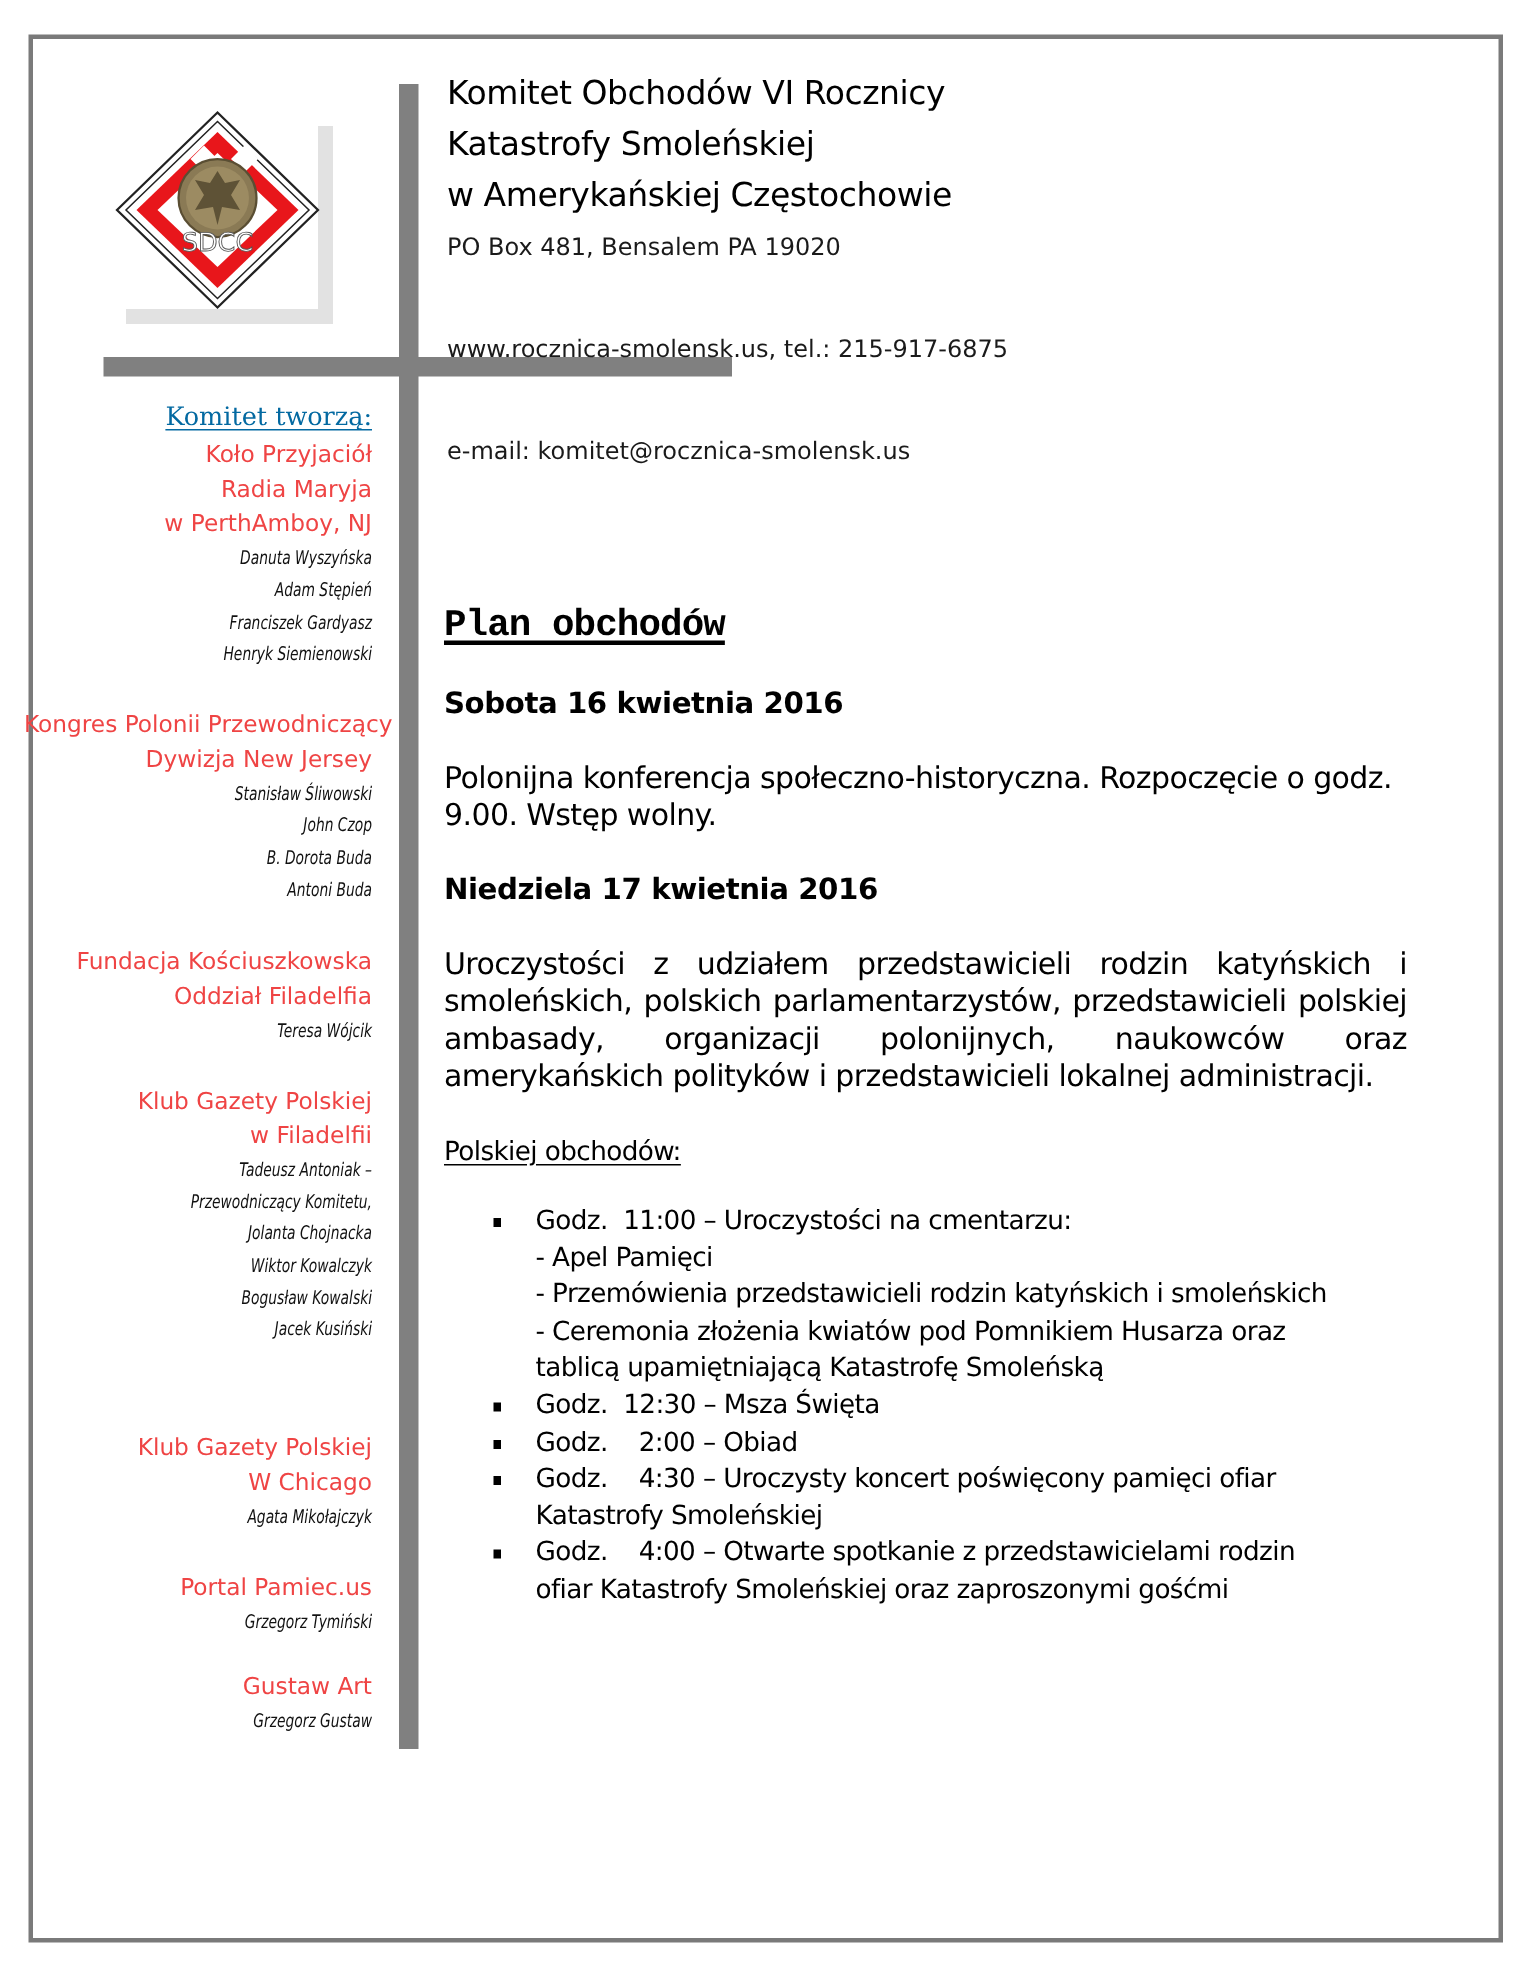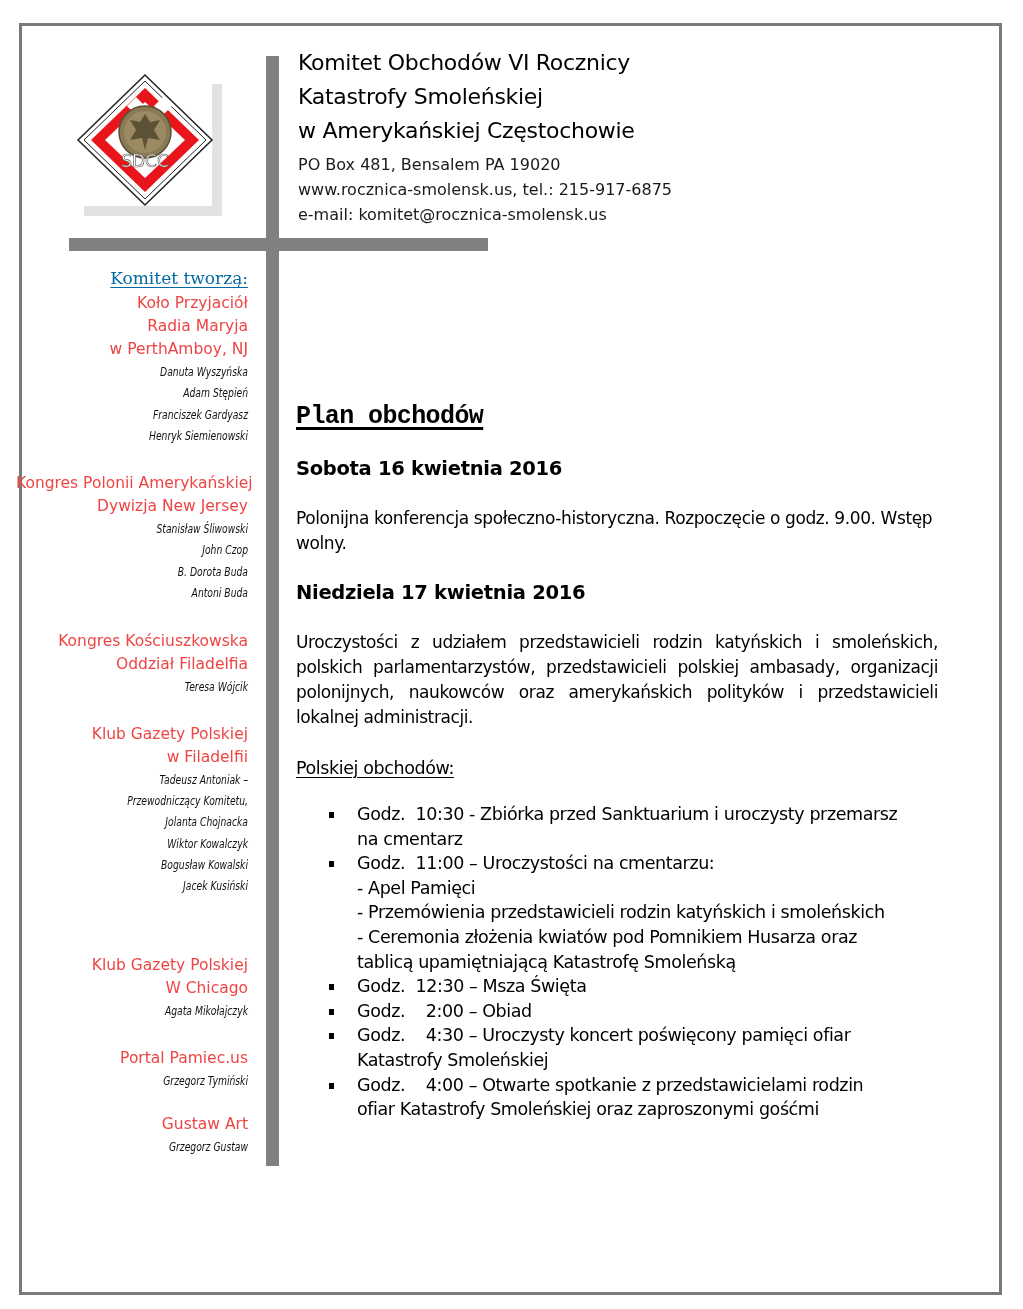--- a/index.html
+++ b/index.html
@@ -16,40 +16,40 @@
     
     .logo-wrap { position: absolute; left: 72px; top: 72px; width: 150px; height: 140px; }
     .logo-shadow { position: absolute; left: 12px; top: 12px; width: 138px; height: 132px; background: #e2e2e2; }
     .logo-card { position: absolute; left: 0; top: 0; width: 140px; height: 134px; background: #fff; }
     .logo-svg { position: absolute; left: 0; top: 0; }
 
     
     .hdr { position: absolute; left: 298px; top: 46px; width: 640px; }
     .hdr-title { font-family: "DejaVu Sans", sans-serif; font-size: 22px; line-height: 34px;
                  font-weight: normal; letter-spacing: -0.3px; margin: 0; }
-    .hdr-line { font-size: 16px; line-height: 25px; color: #1a1a1a; }
+    .hdr-line { font-size: 16px; line-height: 25px; color: #1a1a1a; margin-top: 43px; }
     .hdr-line.first { margin-top: 4px; }
 
     
     .sidebar { position: absolute; left: 16px; top: 266px; width: 232px; text-align: right; }
     .sb-heading { font-family: "DejaVu Serif", serif; font-size: 17px; line-height: 24px;
                   text-decoration: underline; text-underline-offset: 3px; color: #0369a1; margin-bottom: 2px; }
     .sb-org { font-size: 15.5px; line-height: 23px; color: #ef4444; white-space: nowrap; }
     .sb-person { font-family: "DejaVu Sans Condensed", "DejaVu Sans", sans-serif; font-style: italic;
                  font-size: 12.5px; line-height: 21.3px; color: #111; transform: scaleX(0.82);
                  transform-origin: right center; white-space: nowrap; }
     .sb-group { margin-bottom: 23px; }
 
     
     .main { position: absolute; left: 296px; top: 400px; width: 642px; }
     .plan-title { font-family: Liberation Mono, monospace; font-weight: bold; font-size: 25px;
                   line-height: 34px; text-decoration: underline; text-decoration-thickness: 3px;
                   text-underline-offset: 4px; margin: 0 0 22px 0; letter-spacing: -0.6px; }
     .day-title { font-weight: bold; font-size: 19.5px; line-height: 26px; margin: 0; letter-spacing: -0.3px; }
-    .para { font-size: 17px; line-height: 25px; margin: 0; letter-spacing: -0.4px; }
+    .para { font-size: 20px; line-height: 25px; margin: 0; letter-spacing: -0.4px; }
     .para.justify { text-align: justify; }
     .gap-a { height: 24px; }
     .gap-b { height: 26px; }
     .program-label { font-size: 17.5px; line-height: 25px; text-decoration: underline;
                      text-underline-offset: 3px; letter-spacing: -0.4px; }
 
     .prog-list { list-style: none; margin: 21px 0 0 0; padding: 0; }
     .prog-item { position: relative; padding-left: 61px; font-size: 17.5px; line-height: 24.6px;
                  letter-spacing: -0.4px; white-space: pre-wrap; }
     .prog-bullet { position: absolute; left: 33px; top: 10px; width: 5px; height: 6px; background: #000; }
@@ -96,29 +96,29 @@
       <div class="sb-group" style="margin-bottom: 26px;">
         <div class="sb-org">Koło Przyjaciół</div>
         <div class="sb-org">Radia Maryja</div>
         <div class="sb-org">w PerthAmboy, NJ</div>
         <div class="sb-person">Danuta Wyszyńska</div>
         <div class="sb-person">Adam Stępień</div>
         <div class="sb-person">Franciszek Gardyasz</div>
         <div class="sb-person">Henryk Siemienowski</div>
       </div>
       <div class="sb-group" style="margin-bottom: 27px;">
-        <div class="sb-org">Kongres Polonii Amerykańskiej</div>
+        <div class="sb-org">Kongres Polonii Przewodniczący</div>
         <div class="sb-org">Dywizja New Jersey</div>
         <div class="sb-person">Stanisław Śliwowski</div>
         <div class="sb-person">John Czop</div>
         <div class="sb-person">B. Dorota Buda</div>
         <div class="sb-person">Antoni Buda</div>
       </div>
       <div class="sb-group" style="margin-bottom: 25px;">
-        <div class="sb-org">Kongres Kościuszkowska</div>
+        <div class="sb-org">Fundacja Kościuszkowska</div>
         <div class="sb-org">Oddział Filadelfia</div>
         <div class="sb-person">Teresa Wójcik</div>
       </div>
       <div class="sb-group" style="margin-bottom: 58px;">
         <div class="sb-org">Klub Gazety Polskiej</div>
         <div class="sb-org">w Filadelfii</div>
         <div class="sb-person">Tadeusz Antoniak –</div>
         <div class="sb-person">Przewodniczący Komitetu,</div>
         <div class="sb-person">Jolanta Chojnacka</div>
         <div class="sb-person">Wiktor Kowalczyk</div>
@@ -149,20 +149,19 @@
   <div class="para">Polonijna konferencja społeczno-historyczna. Rozpoczęcie o godz. 9.00. Wstęp wolny.</div>
   <div class="gap-a"></div>
 
   <div class="day-title">Niedziela 17 kwietnia 2016</div>
   <div class="gap-a"></div>
   <div class="para justify">Uroczystości z udziałem przedstawicieli rodzin katyńskich i smoleńskich, polskich parlamentarzystów, przedstawicieli polskiej ambasady, organizacji polonijnych, naukowców oraz amerykańskich polityków i przedstawicieli lokalnej administracji.</div>
   <div class="gap-b"></div>
 
   <div class="program-label">Polskiej obchodów:</div>
   <ul class="prog-list" id="prog-list">
-      <li class="prog-item"><span class="prog-bullet"></span><span class="prog-sub">Godz.  10:30 - Zbiórka przed Sanktuarium i uroczysty przemarsz</span><span class="prog-sub">na cmentarz</span></li>
       <li class="prog-item"><span class="prog-bullet"></span><span class="prog-sub">Godz.  11:00 – Uroczystości na cmentarzu:</span><span class="prog-sub">- Apel Pamięci</span><span class="prog-sub">- Przemówienia przedstawicieli rodzin katyńskich i smoleńskich</span><span class="prog-sub">- Ceremonia złożenia kwiatów pod Pomnikiem Husarza oraz</span><span class="prog-sub">tablicą upamiętniającą Katastrofę Smoleńską</span></li>
       <li class="prog-item"><span class="prog-bullet"></span><span class="prog-sub">Godz.  12:30 – Msza Święta</span></li>
       <li class="prog-item"><span class="prog-bullet"></span><span class="prog-sub">Godz.    2:00 – Obiad</span></li>
       <li class="prog-item"><span class="prog-bullet"></span><span class="prog-sub">Godz.    4:30 – Uroczysty koncert poświęcony pamięci ofiar</span><span class="prog-sub">Katastrofy Smoleńskiej</span></li>
       <li class="prog-item"><span class="prog-bullet"></span><span class="prog-sub">Godz.    4:00 – Otwarte spotkanie z przedstawicielami rodzin</span><span class="prog-sub">ofiar Katastrofy Smoleńskiej oraz zaproszonymi gośćmi</span></li>
     </ul>
 </div>
 
 </body></html>

